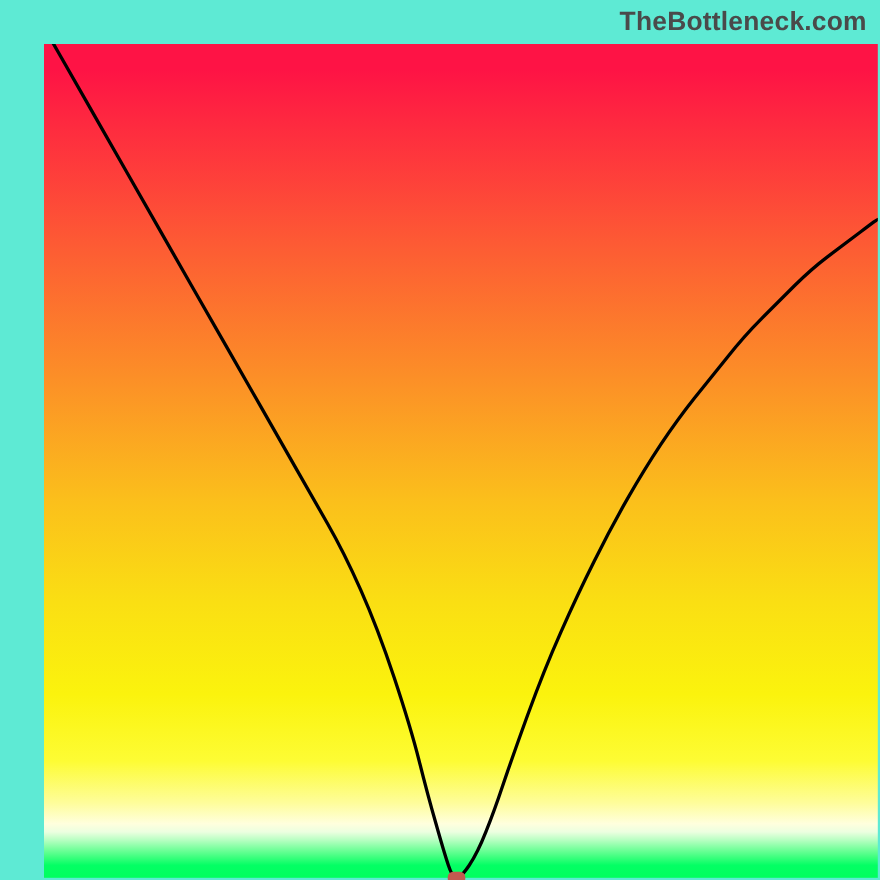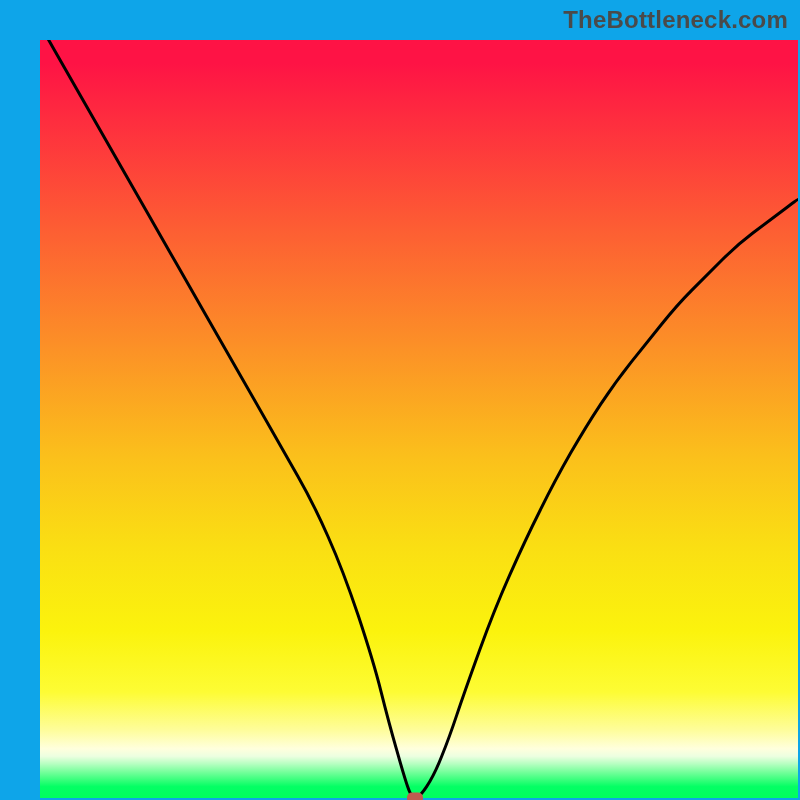--- a/index.html
+++ b/index.html
@@ -8,21 +8,21 @@
     width: 800px;
     height: 800px;
     background: #000;
     overflow: hidden;
     font-family: Arial, Helvetica, sans-serif;
   }
   .frame {
     position: relative;
     width: 800px;
     height: 800px;
-    background: #0ea5e9;
+    background: #5eead4;
   }
   .watermark {
     position: absolute;
     top: 6px;
     right: 12px;
     color: #4a4a4a;
     font-size: 24px;
     font-weight: 600;
     font-family: Arial, Helvetica, sans-serif;
     letter-spacing: 0.2px;

